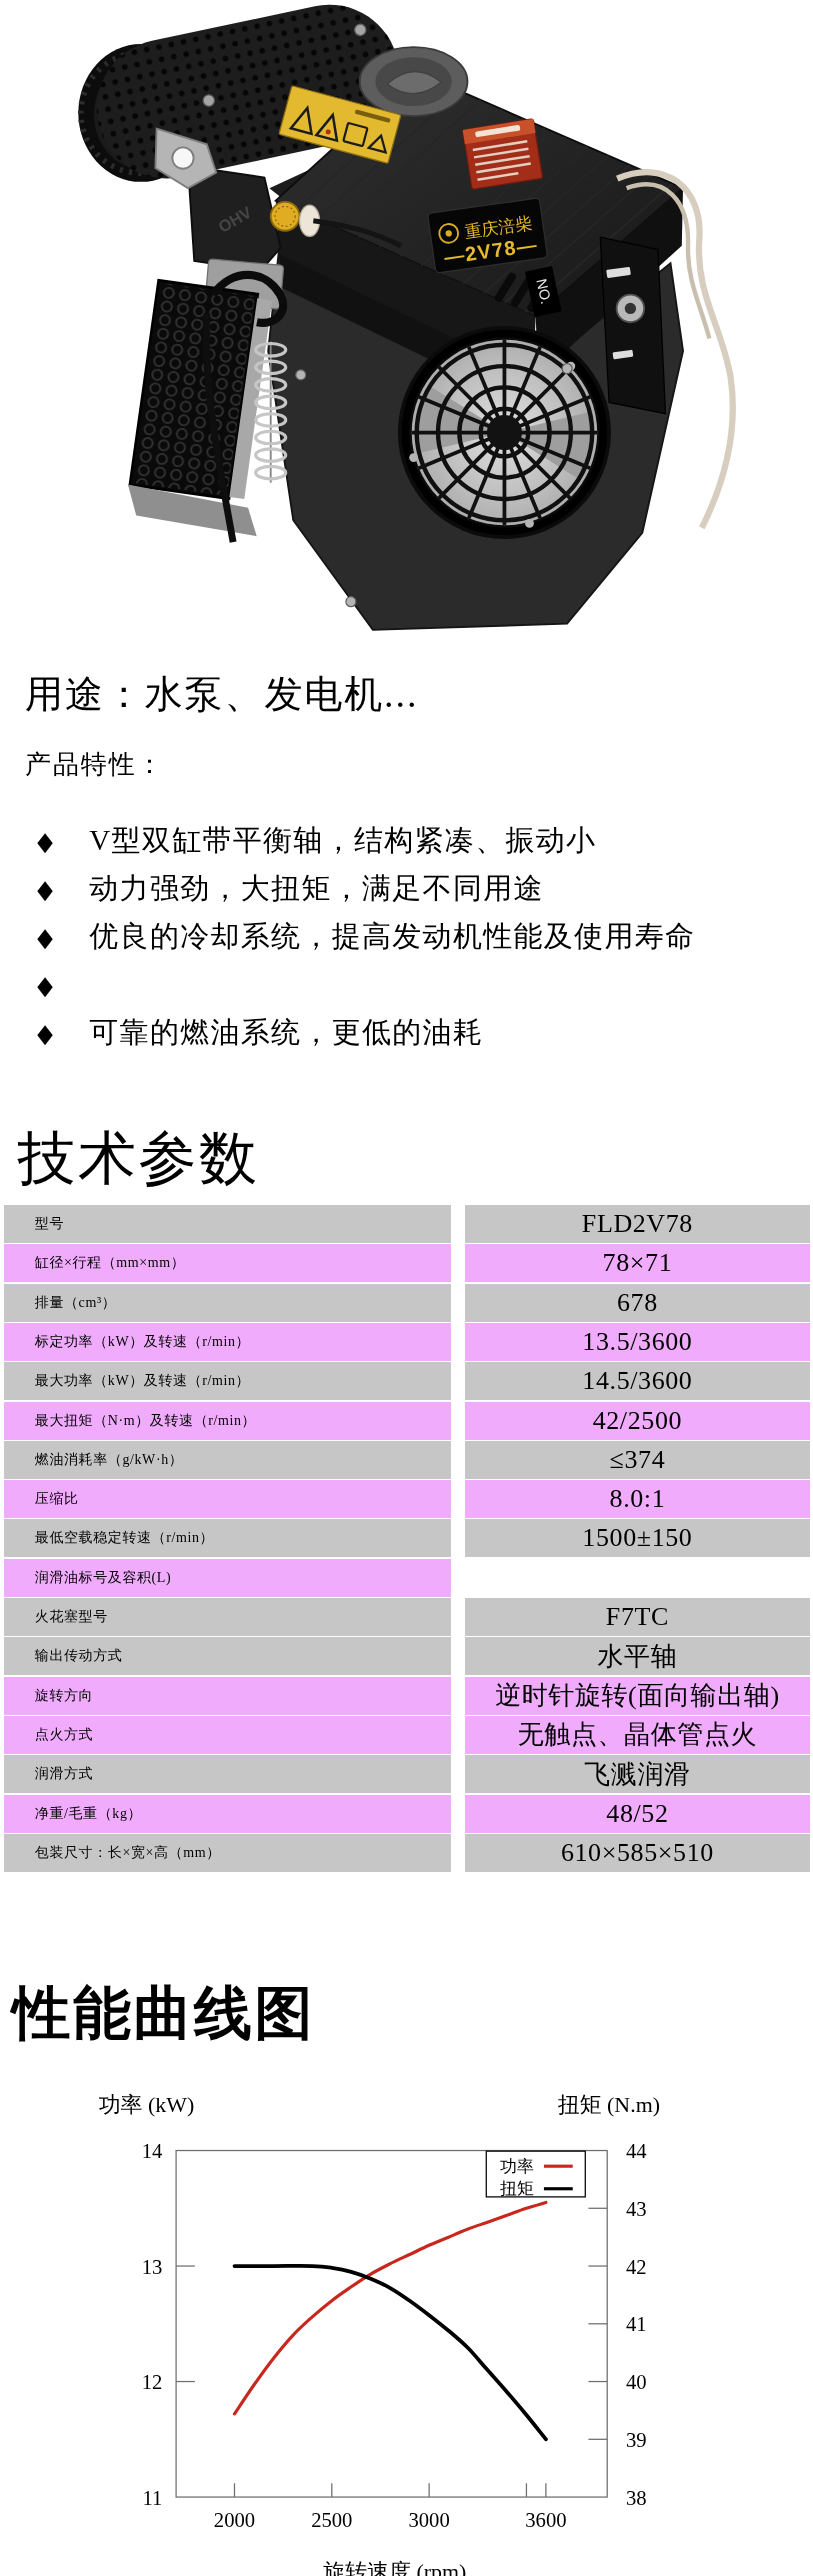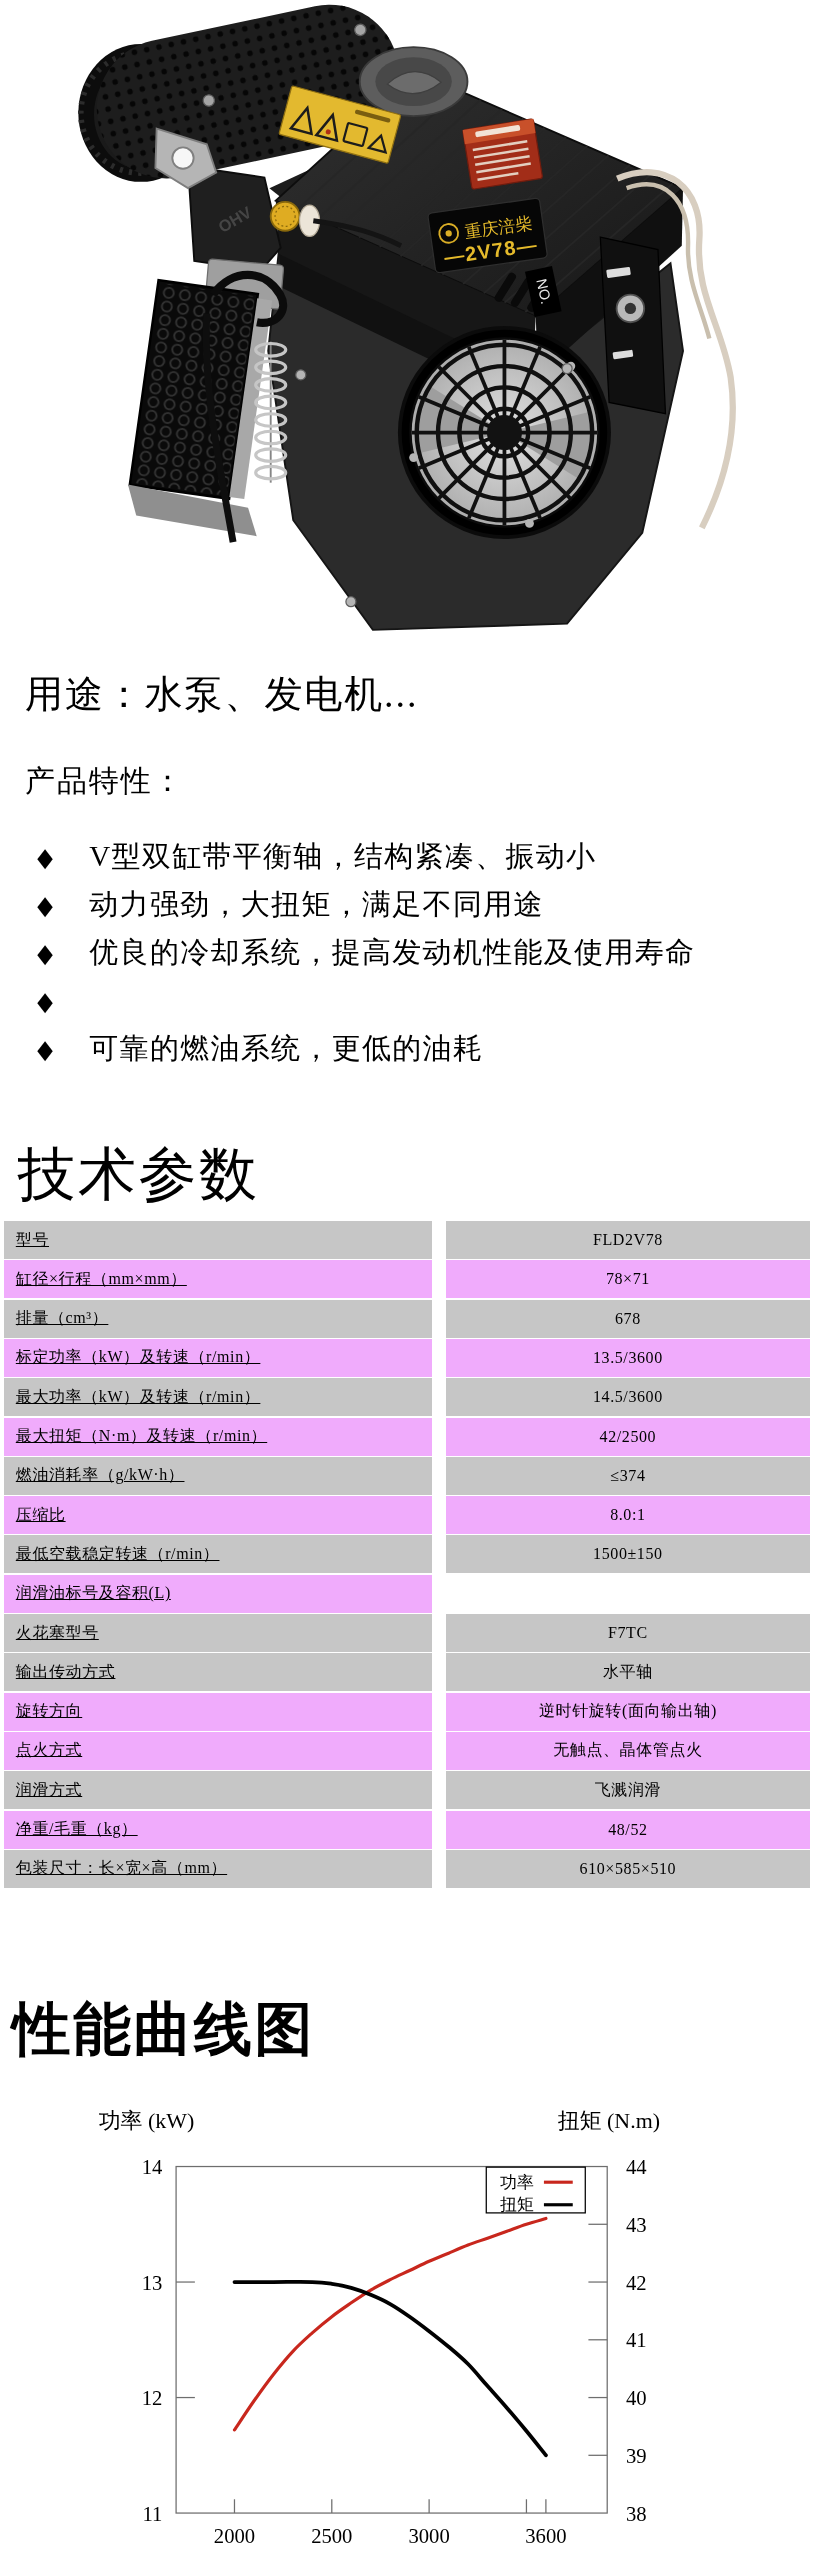--- a/index.html
+++ b/index.html
@@ -2,33 +2,33 @@
 <html style="font-size:10px"><head>
 <meta charset="utf-8">
 <style>
   html,body{margin:0;padding:0;background:#fff;}
   body{width:814px;height:2576px;font-family:"Liberation Serif","DejaVu Serif",serif;color:#000;overflow:hidden;}
   .page{width:814px;height:2576px;position:relative;}
   .photo-section{width:814px;height:652px;position:relative;background:#fff;}
   .photo-section svg{display:block;}
   .intro-section{padding:0 0 0 25px;}
   .usage{padding-top:22.6px;line-height:39px;font-size:38px;letter-spacing:1.9px;margin:0;}
-  .features-title{margin:47px 0 0 0;line-height:39px;font-size:30px;letter-spacing:1.9px;}
+  .features-title{margin:31px 0 0 0;line-height:39px;font-size:26px;letter-spacing:1.9px;}
   ul.features{list-style:none;margin:33px 0 0 0;padding:0 0 0 10px;}
   li.feature{display:flex;align-items:center;height:48px;font-size:29px;letter-spacing:1.3px;}
   .diamond{font-family:"DejaVu Sans",sans-serif;font-size:26px;margin-right:33px;transform:scaleX(.78);}
   h2.section-title{font-size:58px;font-weight:normal;margin:0;letter-spacing:2.5px;}
   #specs-title{margin:73px 0 0 0;padding-left:17.5px;line-height:58px;}
   .spec-table{margin:17.5px 3.8px 0 3.8px;}
   .spec-row{display:flex;height:38px;margin-bottom:1.3px;}
   .spec-row .cell{background:#f0abfc;}
   .spec-row.gray .cell{background:#c6c6c6;}
-  .spec-label{width:416px;padding-left:12px;display:flex;align-items:center;font-size:16px;letter-spacing:0.6px;text-decoration:underline;}
+  .spec-label{width:416px;padding-left:31px;display:flex;align-items:center;font-size:14px;letter-spacing:0.6px;}
   .spec-gap{width:13.8px;background:#fff;}
-  .spec-value{flex:1;display:flex;align-items:center;justify-content:center;font-size:16px;letter-spacing:0.6px;}
+  .spec-value{flex:1;display:flex;align-items:center;justify-content:center;font-size:26px;letter-spacing:0.6px;}
   #chart-title{margin:113px 0 0 0;padding-left:12.5px;line-height:58px;font-weight:bold;}
   #chart-svg{display:block;margin-top:31px;}
 </style>
 </head>
 <body>
 
 <div class="page">
 
   <section class="photo-section">
     <svg width="814" height="652" viewBox="0 0 1299 1040">

